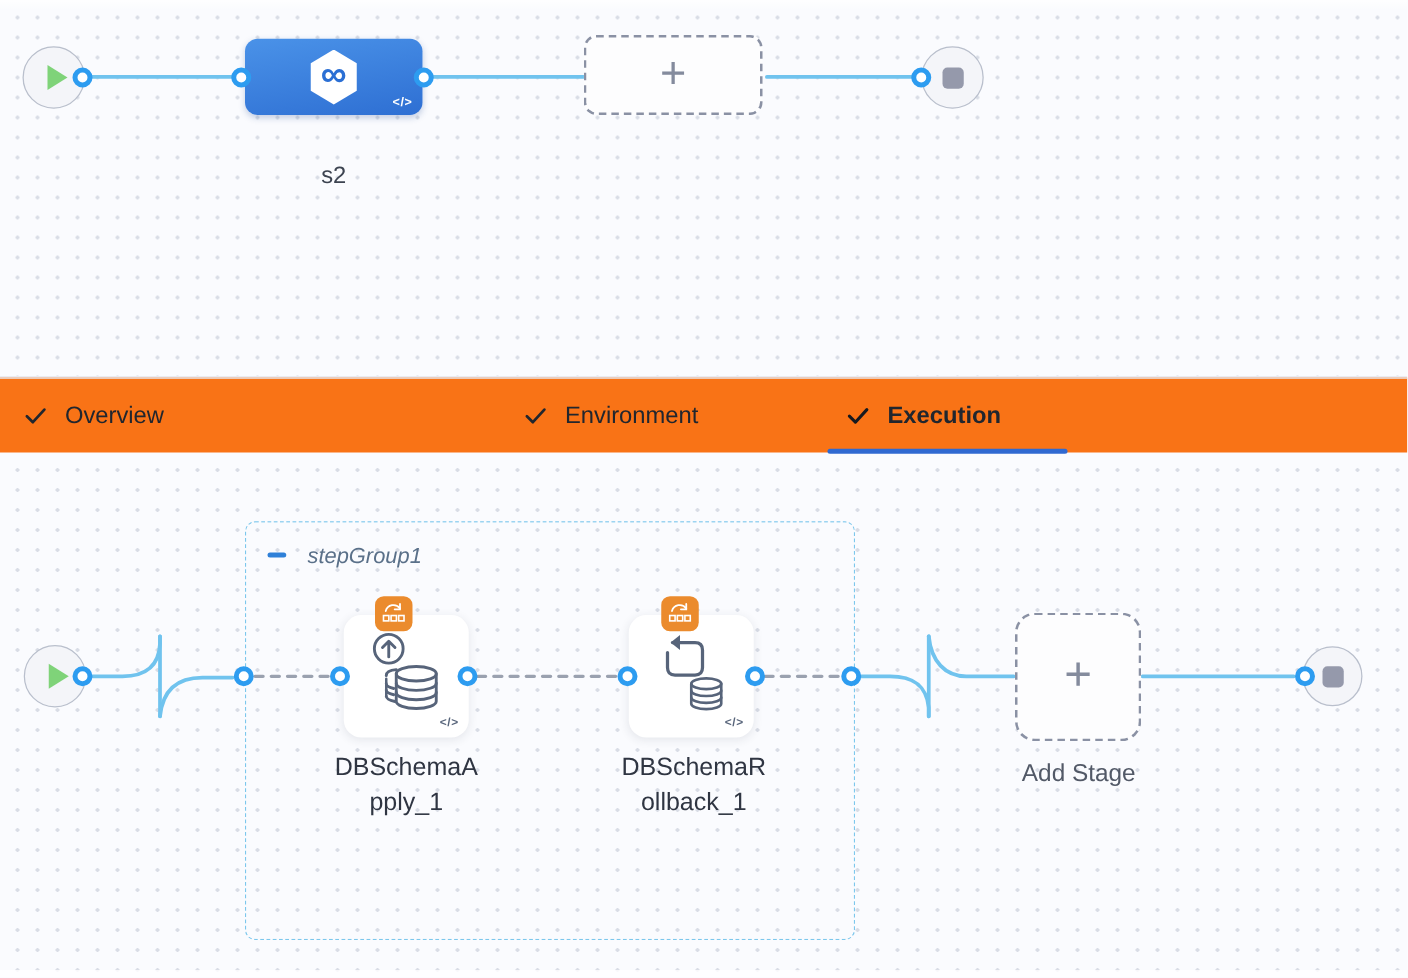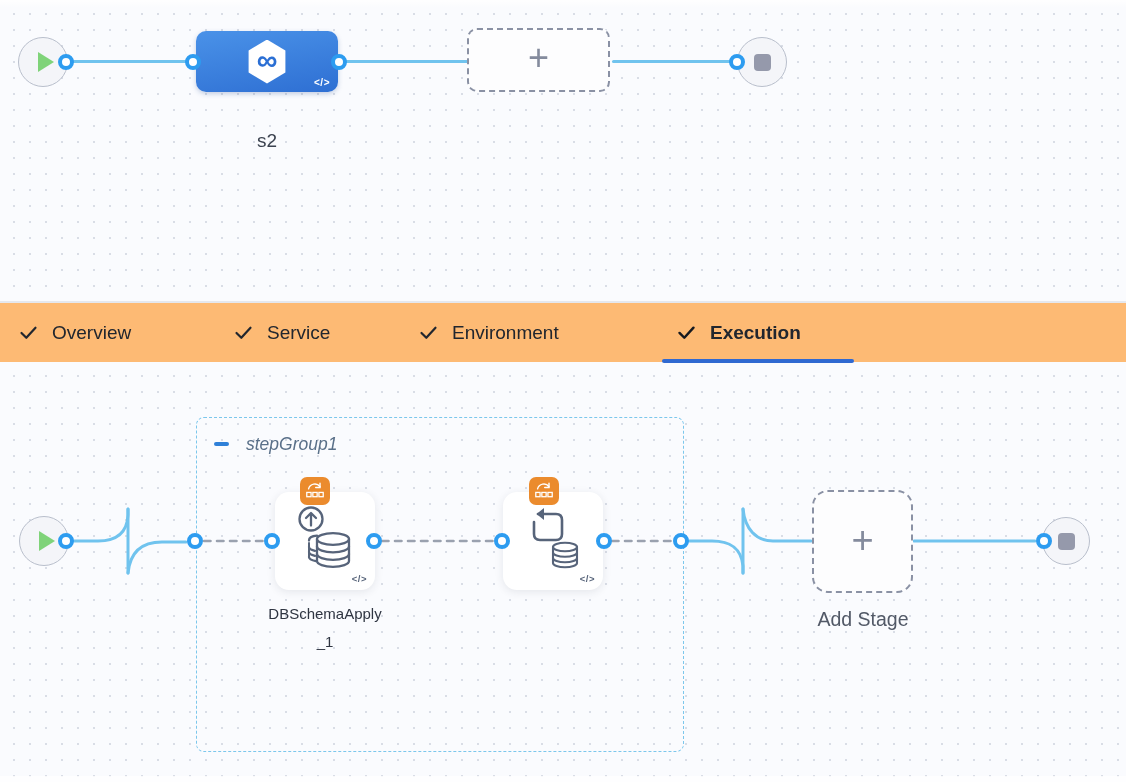--- a/index.html
+++ b/index.html
@@ -37,21 +37,21 @@
 
   .add-node { position:absolute; background:#fdfdfe; border:2.5px dashed #8a91a4;
     display:flex; align-items:center; justify-content:center; color:#848b9d; }
   .add-stage { left:467px; top:28px; width:143px; height:64px; border-radius:10px; font-size:36px; font-weight:300; }
   .add-step  { left:812px; top:128px; width:101px; height:103px; border-radius:16px; font-size:38px; font-weight:300; }
   .add-node .plus { line-height:0; margin-top:-4px; }
 
   .node-label { position:absolute; text-align:center; color:#3c4350; font-size:19px; }
 
   
-  .tabbar { position:absolute; left:0; top:302px; width:1126px; height:60px; background:#fdba74;
+  .tabbar { position:absolute; left:0; top:302px; width:1126px; height:60px; background:#f97316;
     border-top:1px solid #e5e8ee; z-index:10; }
   .tab { position:absolute; top:0; height:59px; display:flex; align-items:center; gap:13px;
     font-size:19px; color:#21262e; cursor:pointer; }
   .tab.active { font-weight:700; }
   .tab-underline { position:absolute; left:662px; bottom:-1px; width:192px; height:4px;
     background:#3069d1; border-radius:2px; z-index:11; }
   .check-icon { width:21px; height:21px; }
 
   
   .flow-svg { position:absolute; left:0; top:0; width:1126px; height:420px; }
@@ -65,21 +65,21 @@
 
   .step-card { position:absolute; top:130px; width:100px; height:98px; background:#fff; border-radius:14px;
     box-shadow:0 2px 8px rgba(40,50,70,.10); }
   .card-a { left:275px; } .card-b { left:503px; }
   .step-card .code-badge { color:#57647a; font-size:9.5px; right:8px; bottom:6px; }
   .step-badge { position:absolute; top:115px; width:30px; height:28px; background:#eb8b2d; border-radius:7px;
     display:flex; align-items:center; justify-content:center; z-index:6; }
   .badge-a { left:300px; } .badge-b { left:529px; }
   .step-icon { position:absolute; left:21px; top:14px; }
 
-  .step-label { position:absolute; top:238px; text-align:center; font-size:15px; line-height:28px;
+  .step-label { position:absolute; top:238px; text-align:center; font-size:20px; line-height:28px;
     color:#2f3542; word-break:break-all; }
   .label-a { left:266px; width:118px; } .label-b { left:494px; width:122px; }
   .add-step-label { position:absolute; left:798px; top:246px; width:130px; text-align:center;
     font-size:19.5px; color:#525967; }
 
   .bottom-strip { position:absolute; left:0; bottom:0; width:1126px; height:6px;
     background:rgba(255,255,255,.8); }
   .top-strip { position:absolute; left:0; top:0; width:1126px; height:8px;
     background:linear-gradient(rgba(255,255,255,.9), rgba(255,255,255,0)); }
 </style>
@@ -121,26 +121,20 @@
 
     <div class="node-label" style="left:217px; top:130px; width:100px;">s2</div>
   </div>
 
   <div class="tabbar">
     <div class="tab" style="left:18px;">
       <svg class="check-icon" viewBox="0 0 24 24" fill="none" stroke="#21262e" stroke-width="2.5" stroke-linecap="round" stroke-linejoin="round">
           <path d="M4 12.5 L9.5 18 L20 6.5"></path>
         </svg>
       <span>Overview</span>
-    </div>
-    <div class="tab" style="left:233px;">
-      <svg class="check-icon" viewBox="0 0 24 24" fill="none" stroke="#21262e" stroke-width="2.5" stroke-linecap="round" stroke-linejoin="round">
-          <path d="M4 12.5 L9.5 18 L20 6.5"></path>
-        </svg>
-      <span>Service</span>
     </div>
     <div class="tab active" style="left:676px;">
       <svg class="check-icon" viewBox="0 0 24 24" fill="none" stroke="#16191f" stroke-width="2.8" stroke-linecap="round" stroke-linejoin="round">
           <path d="M4 12.5 L9.5 18 L20 6.5"></path>
         </svg>
       <span>Execution</span>
     </div>
     <div class="tab" style="left:418px;">
       <svg class="check-icon" viewBox="0 0 24 24" fill="none" stroke="#21262e" stroke-width="2.5" stroke-linecap="round" stroke-linejoin="round">
           <path d="M4 12.5 L9.5 18 L20 6.5"></path>
@@ -220,20 +214,21 @@
         <path d="M20 2 L12.5 8 L20 14" fill="#57647a" stroke="none"></path>
         <g stroke-width="2.1">
           <ellipse cx="41" cy="41" rx="12" ry="4.3"></ellipse>
           <path d="M29 41 V57 a12 4.3 0 0 0 24 0 V41"></path>
           <path d="M29 46.5 a12 4.3 0 0 0 24 0"></path>
           <path d="M29 52 a12 4.3 0 0 0 24 0"></path>
         </g>
       </svg>
       <div class="code-badge">&lt;/&gt;</div>
     </div>
+    <div class="step-label label-b">DBSchemaRollback_1</div>
 
     <div class="add-node add-step">
       <span class="plus">+</span>
     </div>
     <div class="add-step-label">Add Stage</div>
 
     <div class="big-circle" style="left:1042px; top:155px; width:48px; height:48px;">
       <div class="stop-sq"></div>
     </div>
 

